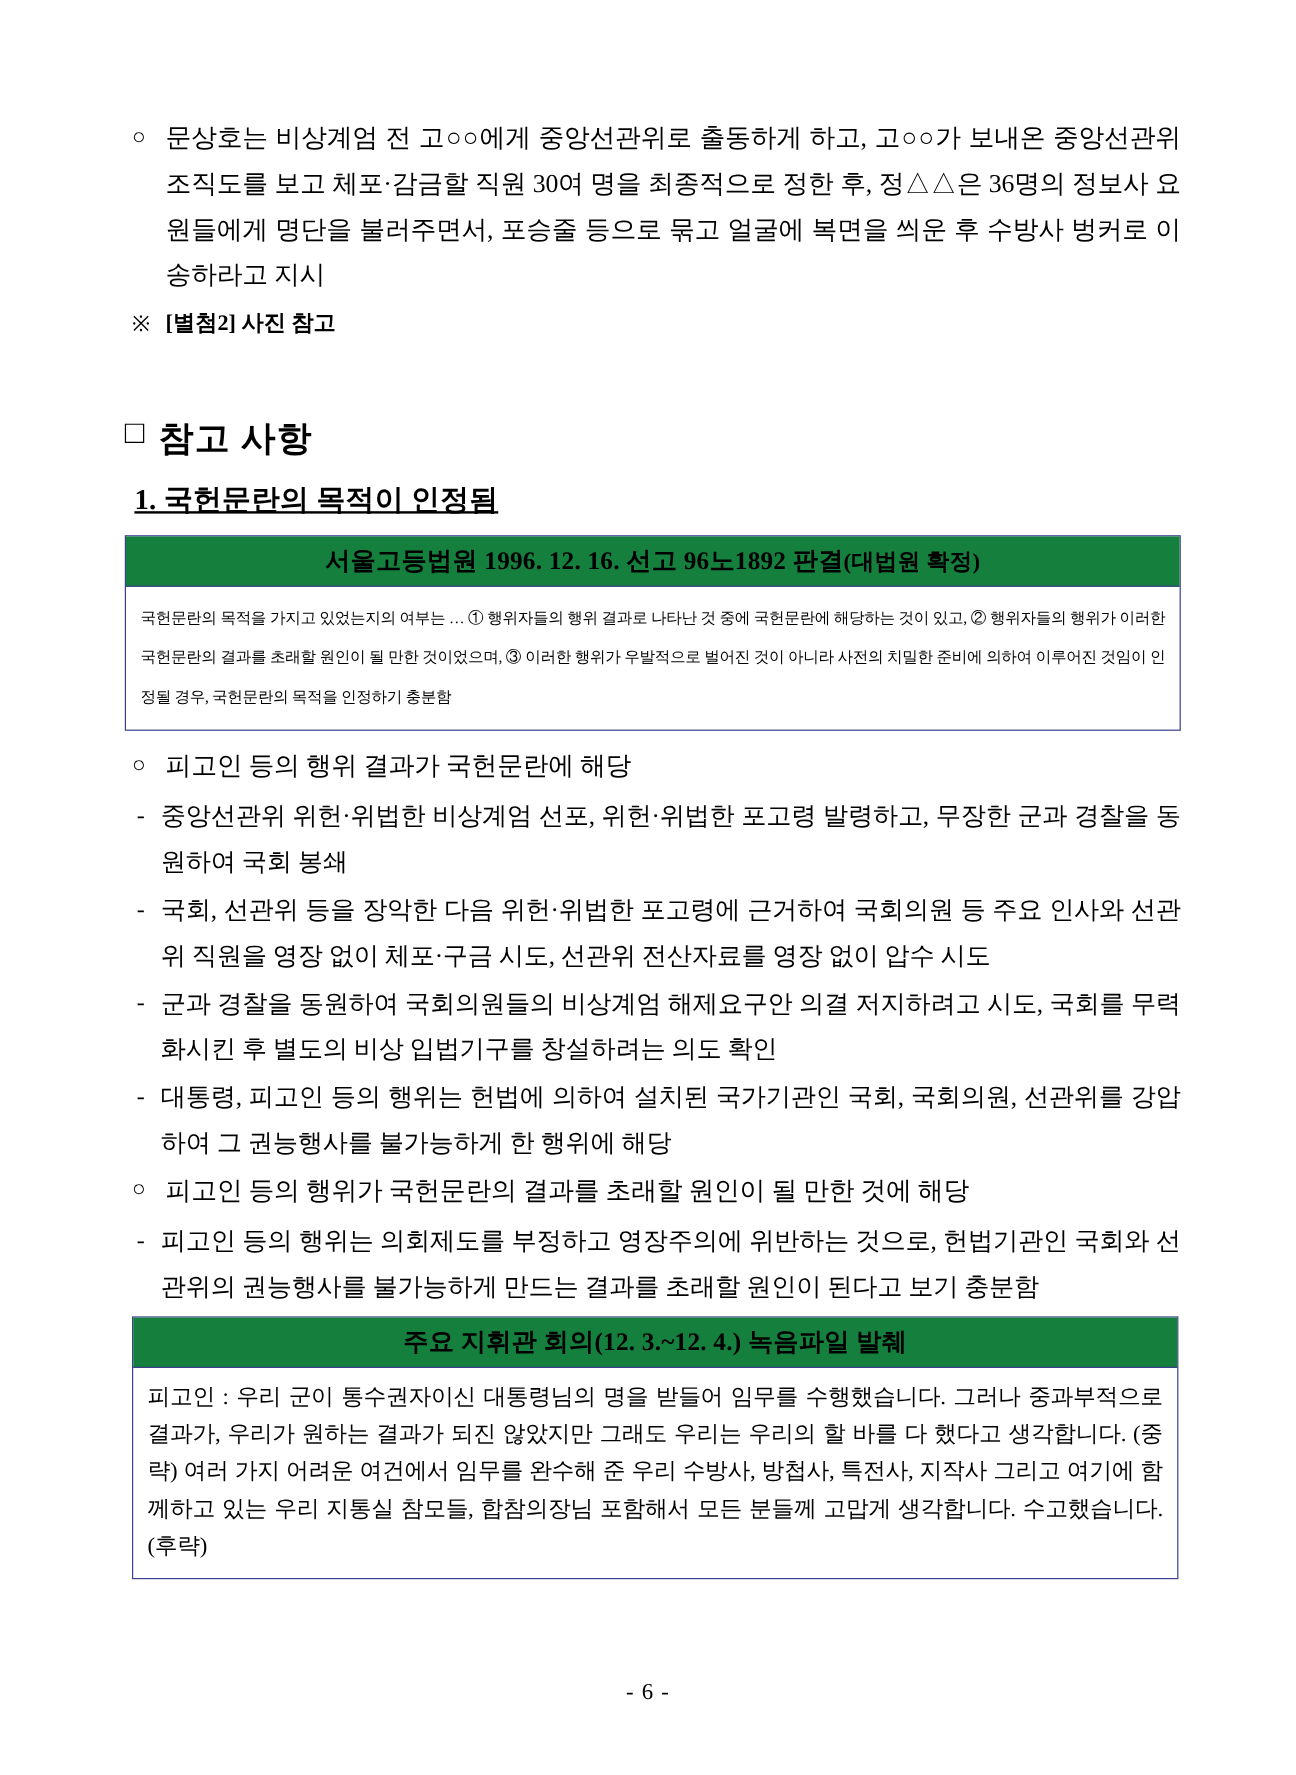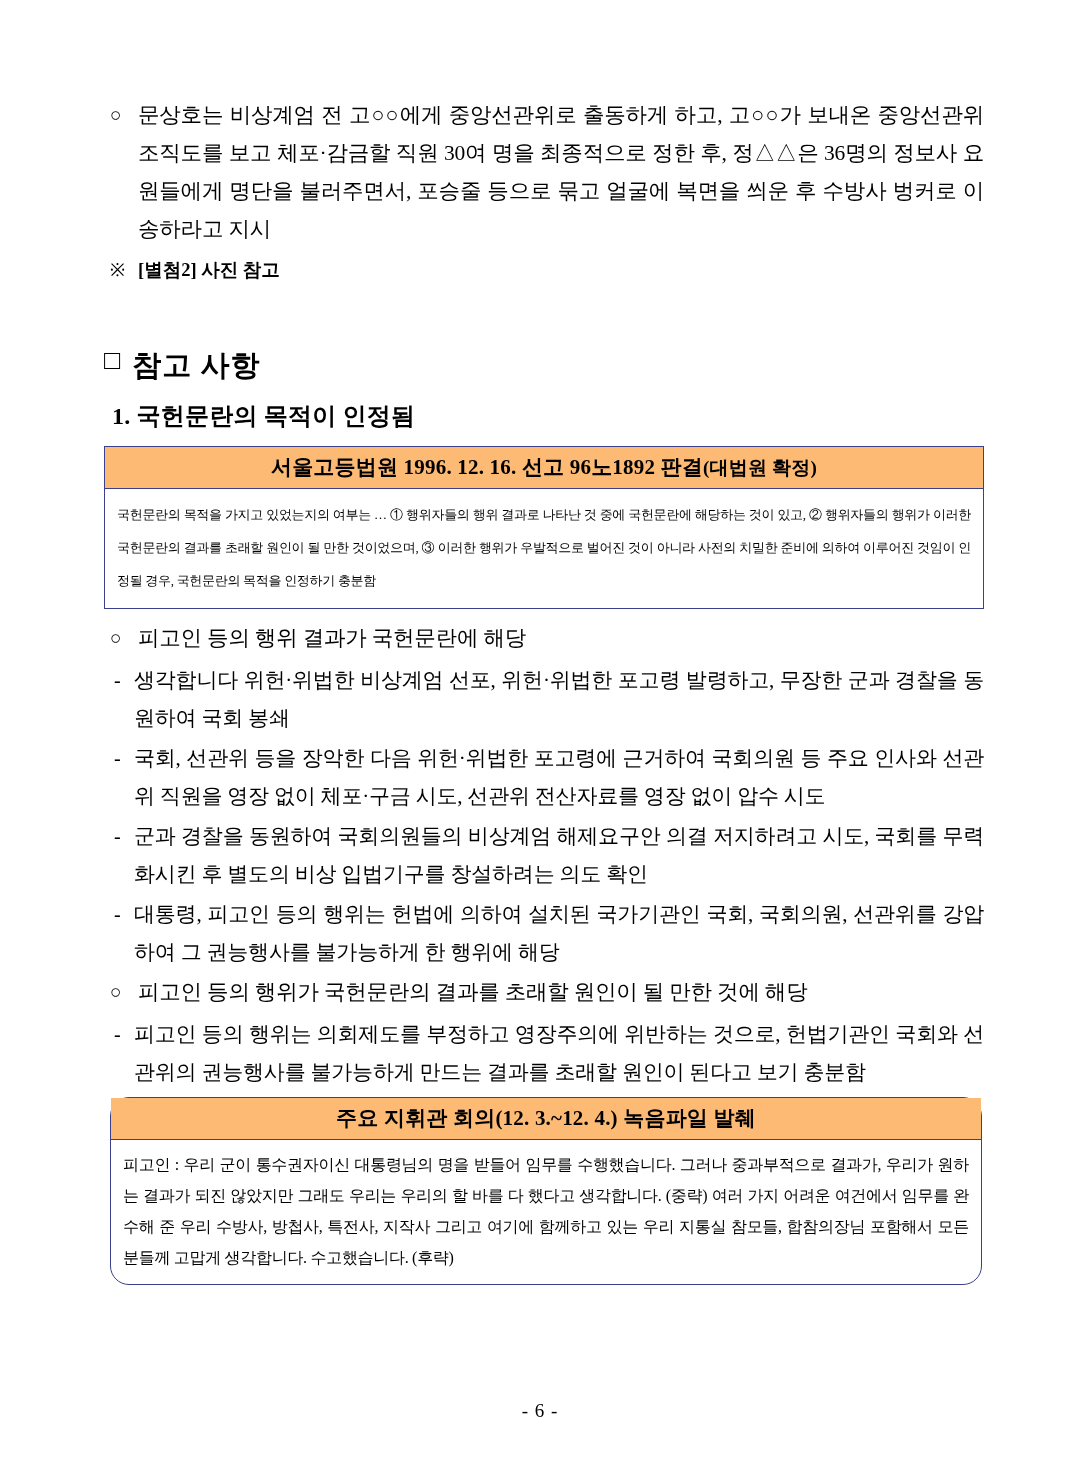--- a/index.html
+++ b/index.html
@@ -117,48 +117,49 @@
     font-weight: bold;
     letter-spacing: 1px;
     margin-top: 12px;
   }
 
   .sub-heading {
     font-size: 24px;
     font-weight: bold;
     letter-spacing: 0.2px;
     margin: 12px 0 14px 8px;
+    text-decoration: underline;
   }
 
   
   .quote-box {
     border: 1.5px solid #3b3f8c;
     margin: 6px 0 10px 0;
     box-sizing: border-box;
   }
-  .quote-box.narrow { margin-left: 6px; margin-right: 2px; border-radius: 19px; }
+  .quote-box.narrow { margin-left: 6px; margin-right: 2px; }
   .quote-head {
-    background: #fdba74;
+    background: #15803d;
     border-bottom: 1.5px solid #3b3f8c;
     text-align: center;
     font-size: 21px;
     font-weight: bold;
     padding: 6px 4px 7px 4px;
     letter-spacing: 0.2px;
   }
   .quote-head .sub { font-size: 19px; font-weight: bold; }
   .quote-body {
     padding: 9px 12px 11px 12px;
     font-size: 13px;
     line-height: 33px;
     text-align: justify;
     text-justify: inter-ideograph;
     letter-spacing: -0.3px;
   }
-  .quote-body.tight { line-height: 31px; font-size: 16px; }
+  .quote-body.tight { line-height: 31px; font-size: 19px; }
 
   .footer {
     position: absolute;
     left: 0;
     top: 1400px;
     width: 1080px;
     text-align: center;
     font-size: 19px;
     letter-spacing: 1px;
   }
@@ -200,21 +201,21 @@
     <div class="bullet-row">
       <div class="bullet-mark">○</div>
       <div class="bullet-body">
         <span class="b">피고인 등의 행위 결과가 국헌문란에 해당</span>
       </div>
     </div>
 
     <div class="dash-row">
       <div class="dash-mark">-</div>
       <div class="dash-body">
-        <span class="reg">생각합니다 </span><span class="b">위헌·위법한 비상계엄 선포, 위헌·위법한 포고령 발령</span><span class="reg">하고, 무장한 군과 경찰을 동원하여 </span><span class="b">국회 봉쇄</span>
+        <span class="reg">중앙선관위 </span><span class="b">위헌·위법한 비상계엄 선포, 위헌·위법한 포고령 발령</span><span class="reg">하고, 무장한 군과 경찰을 동원하여 </span><span class="b">국회 봉쇄</span>
       </div>
     </div>
 
     <div class="dash-row">
       <div class="dash-mark">-</div>
       <div class="dash-body">
         <span class="reg">국회, 선관위 등을 장악한 다음 위헌·위법한 포고령에 근거하여 </span><span class="b">국회의원 등 주요 인사와 선관위 직원을 영장 없이 체포·구금 시도, 선관위 전산자료를 영장 없이 압수 시도</span>
       </div>
     </div>
 

